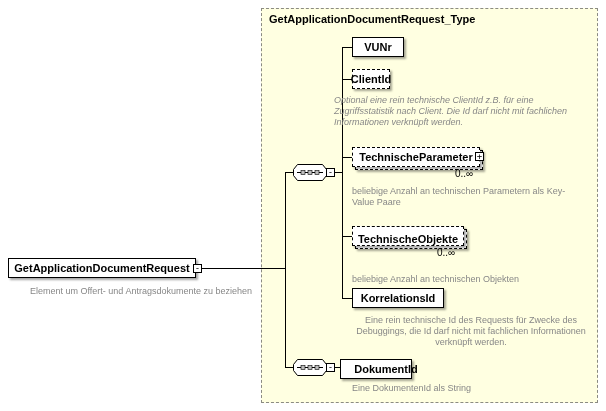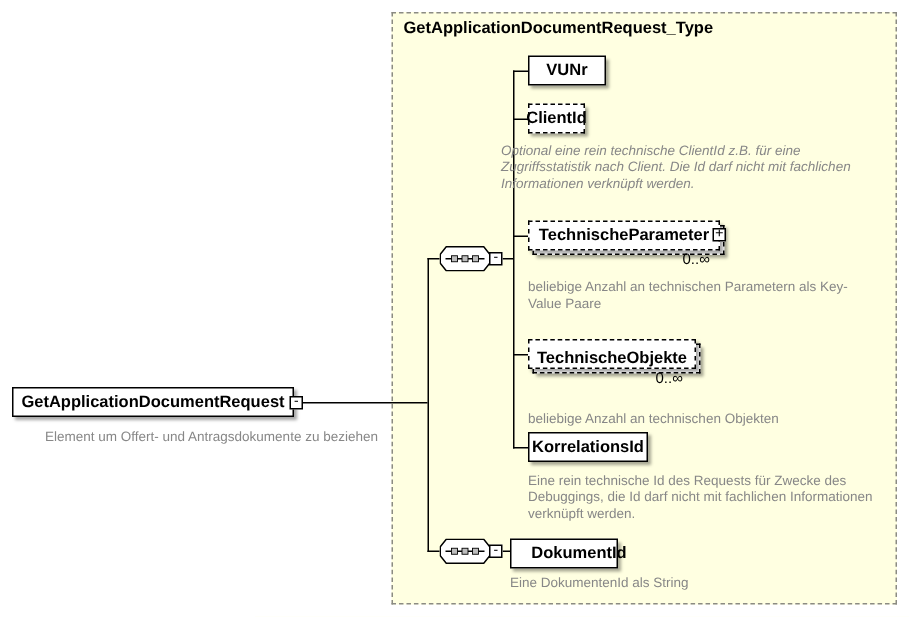--- a/index.html
+++ b/index.html
@@ -96,34 +96,34 @@
   <div class="card" style="left:455px; top:168px;">0..∞</div>
   <div class="ann" style="left:352px; top:186px; width:232px;">beliebige Anzahl an technischen Parametern als Key-Value Paare</div>
 
   <div class="ghost" style="left:355px; top:229px; width:112px;"></div>
   <div class="ebox optional" style="left:352px; top:226px; width:112px;align-items:flex-end;">
     <span>TechnischeObjekte</span>
   </div>
   <div class="card" style="left:437px; top:247px;">0..∞</div>
   <div class="ann" style="left:352px; top:274px; width:232px;">beliebige Anzahl an technischen Objekten</div>
 
-  <div class="ebox" style="left:352px; top:288px; width:80px;">
+  <div class="ebox" style="left:352px; top:288px; width:92px;">
     <span>KorrelationsId</span>
   </div>
-  <div class="ann" style="left:352px; top:315px; width:238px;">Eine rein technische Id des Requests für Zwecke des Debuggings, die Id darf nicht mit fachlichen Informationen verknüpft werden.</div>
+  <div class="ann" style="left:352px; top:315px; width:238px;text-align:center;">Eine rein technische Id des Requests für Zwecke des Debuggings, die Id darf nicht mit fachlichen Informationen verknüpft werden.</div>
 
   <div class="seq" style="left:293px; top:359px;">
     <svg width="34" height="17" viewBox="0 0 34 17">
       <polygon points="4.5,0.5 29.5,0.5 33.5,5.5 33.5,11.5 29.5,16.5 4.5,16.5 0.5,11.5 0.5,5.5" fill="#ffffff" stroke="#000000" stroke-width="1"></polygon>
       <line x1="4" y1="8.5" x2="30" y2="8.5" stroke="#000000" stroke-width="1"></line>
       <rect x="8" y="6.5" width="4" height="4" fill="#bdbdbd" stroke="#000" stroke-width="0.6"></rect>
       <rect x="15" y="6.5" width="4" height="4" fill="#bdbdbd" stroke="#000" stroke-width="0.6"></rect>
       <rect x="22" y="6.5" width="4" height="4" fill="#bdbdbd" stroke="#000" stroke-width="0.6"></rect>
     </svg>
   </div>
   <div class="toggle" style="left:326px; top:363px;">-</div>
 
   <div class="ebox" style="left:340px; top:359px; width:72px;padding-left:20px;">
     <span>DokumentId</span>
   </div>
-  <div class="ann" style="left:340px; top:383px; width:238px;">Eine DokumentenId als String</div>
+  <div class="ann" style="left:352px; top:383px; width:238px;">Eine DokumentenId als String</div>
 
 </div>
 
 </body></html>

